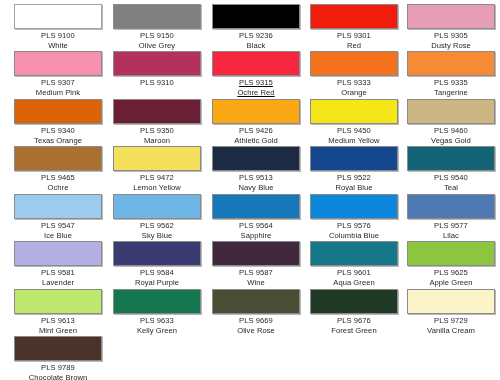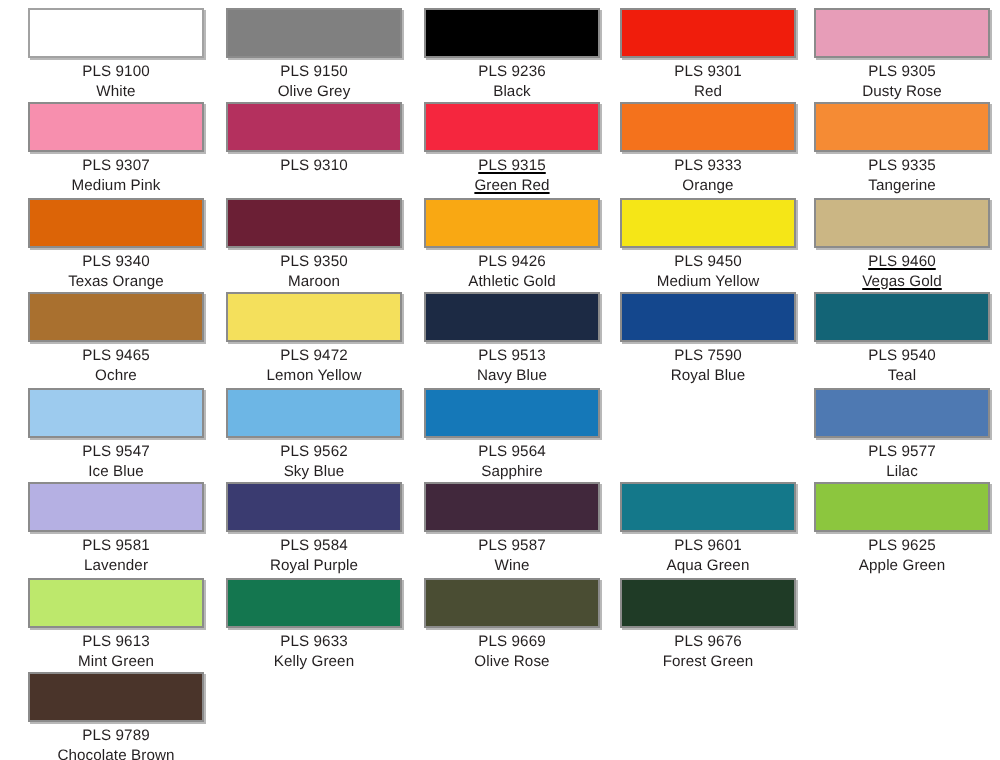--- a/index.html
+++ b/index.html
@@ -100,21 +100,21 @@
     <div class="swatch-cell" style="left: 113px; top: 51px;">
       <div class="swatch-chip" title="Hot Pink" style="background: rgb(180, 48, 94);"></div>
       <div class="swatch-label">
         <span class="swatch-code">PLS 9310</span>
       </div>
     </div>
     <div class="swatch-cell" style="left: 212px; top: 51px; text-decoration: underline;">
       <div class="swatch-chip" title="Flame Red" style="background: rgb(245, 38, 62);"></div>
       <div class="swatch-label">
         <span class="swatch-code">PLS 9315</span>
-        <span class="swatch-name">Green Red</span>
+        <span class="swatch-name">Ochre Red</span>
       </div>
     </div>
     <div class="swatch-cell" style="left: 310px; top: 51px;">
       <div class="swatch-chip" title="Orange" style="background: rgb(244, 114, 28);"></div>
       <div class="swatch-label">
         <span class="swatch-code">PLS 9333</span>
         <span class="swatch-name">Orange</span>
       </div>
     </div>
     <div class="swatch-cell" style="left: 407px; top: 51px;">
@@ -145,21 +145,21 @@
         <span class="swatch-name">Athletic Gold</span>
       </div>
     </div>
     <div class="swatch-cell" style="left: 310px; top: 99px;">
       <div class="swatch-chip" title="Medium Yellow" style="background: rgb(245, 230, 23);"></div>
       <div class="swatch-label">
         <span class="swatch-code">PLS 9450</span>
         <span class="swatch-name">Medium Yellow</span>
       </div>
     </div>
-    <div class="swatch-cell" style="left: 407px; top: 99px; text-decoration: underline;">
+    <div class="swatch-cell" style="left: 407px; top: 99px;">
       <div class="swatch-chip" title="Vegas Gold" style="background: rgb(203, 182, 132);"></div>
       <div class="swatch-label">
         <span class="swatch-code">PLS 9460</span>
         <span class="swatch-name">Vegas Gold</span>
       </div>
     </div>
     <div class="swatch-cell" style="left: 14px; top: 146px;">
       <div class="swatch-chip" title="Ochre" style="background: rgb(169, 112, 47);"></div>
       <div class="swatch-label">
         <span class="swatch-code">PLS 9465</span>
@@ -176,21 +176,21 @@
     <div class="swatch-cell" style="left: 212px; top: 146px;">
       <div class="swatch-chip" title="Navy Blue" style="background: rgb(28, 42, 68);"></div>
       <div class="swatch-label">
         <span class="swatch-code">PLS 9513</span>
         <span class="swatch-name">Navy Blue</span>
       </div>
     </div>
     <div class="swatch-cell" style="left: 310px; top: 146px;">
       <div class="swatch-chip" title="Royal Blue" style="background: rgb(20, 71, 141);"></div>
       <div class="swatch-label">
-        <span class="swatch-code">PLS 7590</span>
+        <span class="swatch-code">PLS 9522</span>
         <span class="swatch-name">Royal Blue</span>
       </div>
     </div>
     <div class="swatch-cell" style="left: 407px; top: 146px;">
       <div class="swatch-chip" title="Teal" style="background: rgb(19, 100, 118);"></div>
       <div class="swatch-label">
         <span class="swatch-code">PLS 9540</span>
         <span class="swatch-name">Teal</span>
       </div>
     </div>
@@ -208,20 +208,27 @@
         <span class="swatch-name">Sky Blue</span>
       </div>
     </div>
     <div class="swatch-cell" style="left: 212px; top: 194px;">
       <div class="swatch-chip" title="Sapphire" style="background: rgb(21, 120, 184);"></div>
       <div class="swatch-label">
         <span class="swatch-code">PLS 9564</span>
         <span class="swatch-name">Sapphire</span>
       </div>
     </div>
+    <div class="swatch-cell" style="left: 310px; top: 194px;">
+      <div class="swatch-chip" title="Columbia Blue" style="background: rgb(13, 135, 220);"></div>
+      <div class="swatch-label">
+        <span class="swatch-code">PLS 9576</span>
+        <span class="swatch-name">Columbia Blue</span>
+      </div>
+    </div>
     <div class="swatch-cell" style="left: 407px; top: 194px;">
       <div class="swatch-chip" title="Lilac" style="background: rgb(78, 121, 178);"></div>
       <div class="swatch-label">
         <span class="swatch-code">PLS 9577</span>
         <span class="swatch-name">Lilac</span>
       </div>
     </div>
     <div class="swatch-cell" style="left: 14px; top: 241px;">
       <div class="swatch-chip" title="Lavender" style="background: rgb(181, 176, 227);"></div>
       <div class="swatch-label">
@@ -276,20 +283,27 @@
       <div class="swatch-label">
         <span class="swatch-code">PLS 9669</span>
         <span class="swatch-name">Olive Rose</span>
       </div>
     </div>
     <div class="swatch-cell" style="left: 310px; top: 289px;">
       <div class="swatch-chip" title="Forest Green" style="background: rgb(31, 59, 38);"></div>
       <div class="swatch-label">
         <span class="swatch-code">PLS 9676</span>
         <span class="swatch-name">Forest Green</span>
+      </div>
+    </div>
+    <div class="swatch-cell" style="left: 407px; top: 289px;">
+      <div class="swatch-chip" title="Vanilla Cream" style="background: rgb(250, 244, 200);"></div>
+      <div class="swatch-label">
+        <span class="swatch-code">PLS 9729</span>
+        <span class="swatch-name">Vanilla Cream</span>
       </div>
     </div>
     <div class="swatch-cell" style="left: 14px; top: 336px;">
       <div class="swatch-chip" title="Chocolate Brown" style="background: rgb(74, 52, 42);"></div>
       <div class="swatch-label">
         <span class="swatch-code">PLS 9789</span>
         <span class="swatch-name">Chocolate Brown</span>
       </div>
     </div>
   </div>

